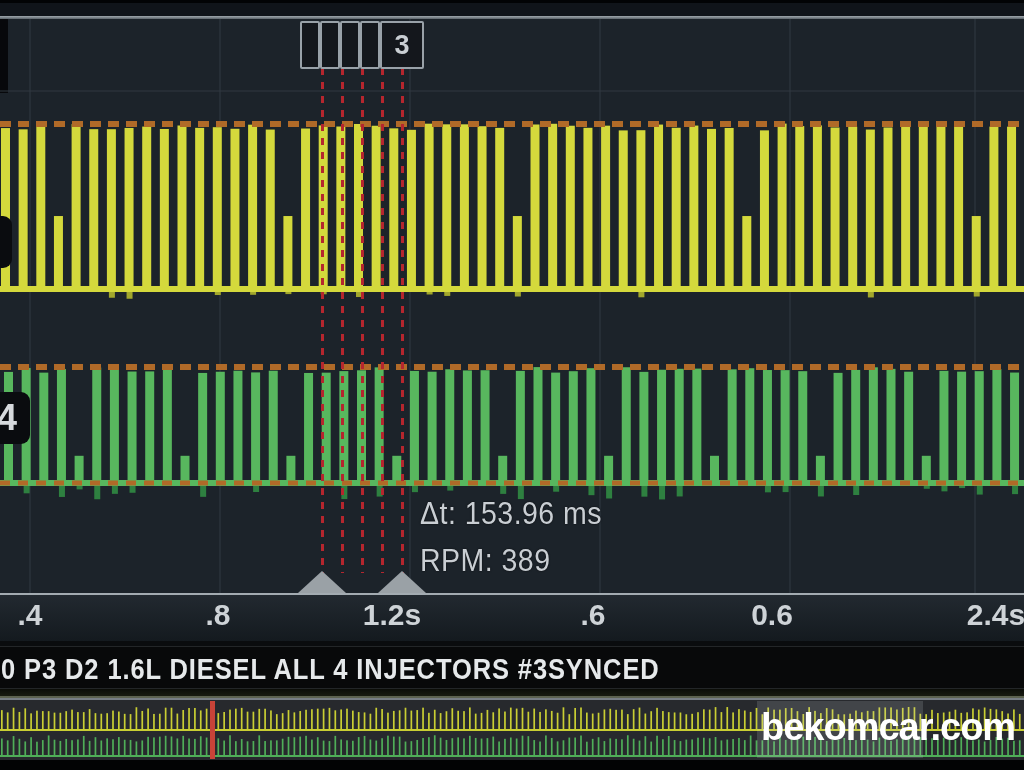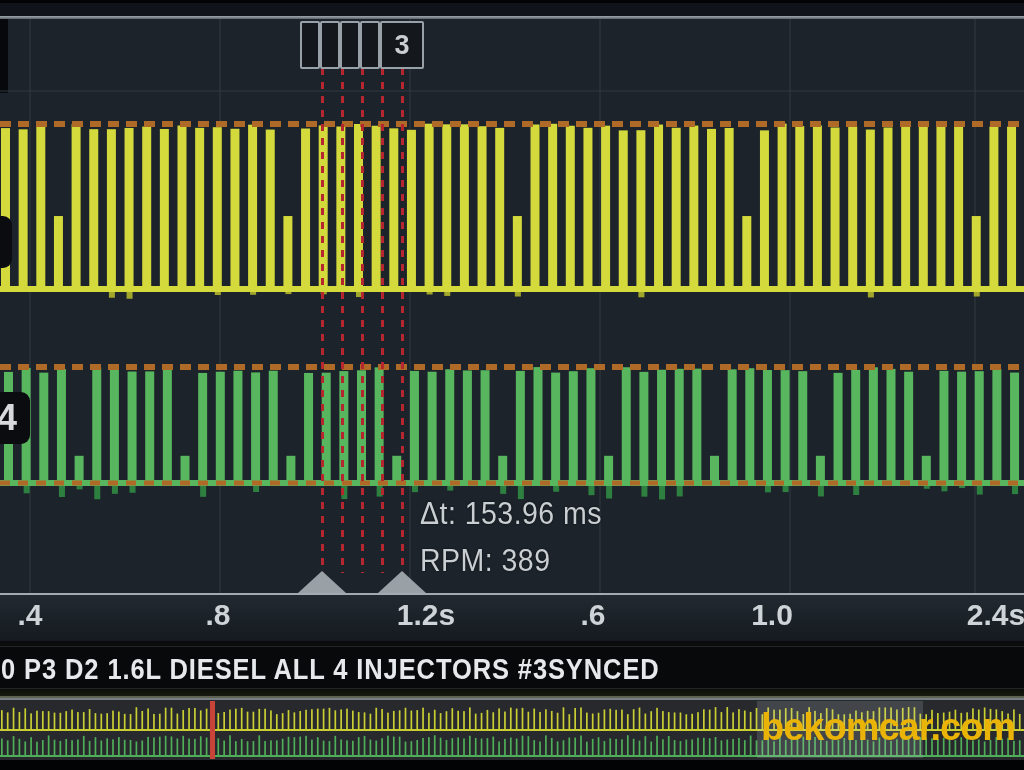--- a/index.html
+++ b/index.html
@@ -36,21 +36,21 @@
   .sessiontext{position:absolute;left:-14px;top:6px;white-space:nowrap;color:#e6e9eb;font-size:29px;font-weight:bold;
                letter-spacing:1px;transform:scaleX(.88);transform-origin:left top;}
   .sep2{position:absolute;left:0;top:689px;width:1024px;height:9px;
         background:linear-gradient(180deg,#0b0d08,#181b10);border-bottom:2px solid #5d6350;box-sizing:border-box;}
   
   .minimap{position:absolute;left:0;top:698px;width:1024px;height:62px;background:#27292d;
            border-top:2px solid #777e84;box-sizing:border-box;overflow:hidden;}
   #mmwave{position:absolute;left:0;top:0;}
   .mmcursor{position:absolute;left:210px;top:1px;width:5px;height:58px;background:var(--cursor-red);z-index:4;}
   .wmbox{position:absolute;left:757px;top:1px;width:166px;height:57px;background:rgba(214,219,223,.16);z-index:5;}
-  .wmtext{position:absolute;left:761px;top:6px;color:#eab308;font-size:38px;font-weight:bold;letter-spacing:-1px;
+  .wmtext{position:absolute;left:761px;top:6px;color:#ffffff;font-size:38px;font-weight:bold;letter-spacing:-1px;
           z-index:6;white-space:nowrap;}
   .bottombar{position:absolute;left:0;top:760px;width:1024px;height:10px;background:#020304;}
 </style>
 </head>
 <body>
 
 <div id="stage">
 
   <div class="topbar"></div>
   <div class="topline"></div>
@@ -256,23 +256,23 @@
     <div class="meas" style="top:477px">Δt: 153.96 ms</div>
     <div class="meas" style="top:524px">RPM: 389</div>
 
     <div class="tri" style="left:298px"></div>
     <div class="tri" style="left:378px"></div>
   </div>
 
   <div class="axis">
     <span class="axlab" style="left:30px">.4</span>
     <span class="axlab" style="left:218px">.8</span>
-    <span class="axlab" style="left:426px">1.2s</span>
+    <span class="axlab" style="left:392px">1.2s</span>
     <span class="axlab" style="left:593px">.6</span>
-    <span class="axlab" style="left:772px">1.0</span>
+    <span class="axlab" style="left:772px">0.6</span>
     <span class="axlab" style="left:996px">2.4s</span>
   </div>
 
   <div class="sep1"></div>
 
   <div class="sessionbar">
     <span class="sessiontext">00 P3 D2 1.6L DIESEL ALL 4 INJECTORS #3SYNCED</span>
   </div>
 
   <div class="sep2"></div>

